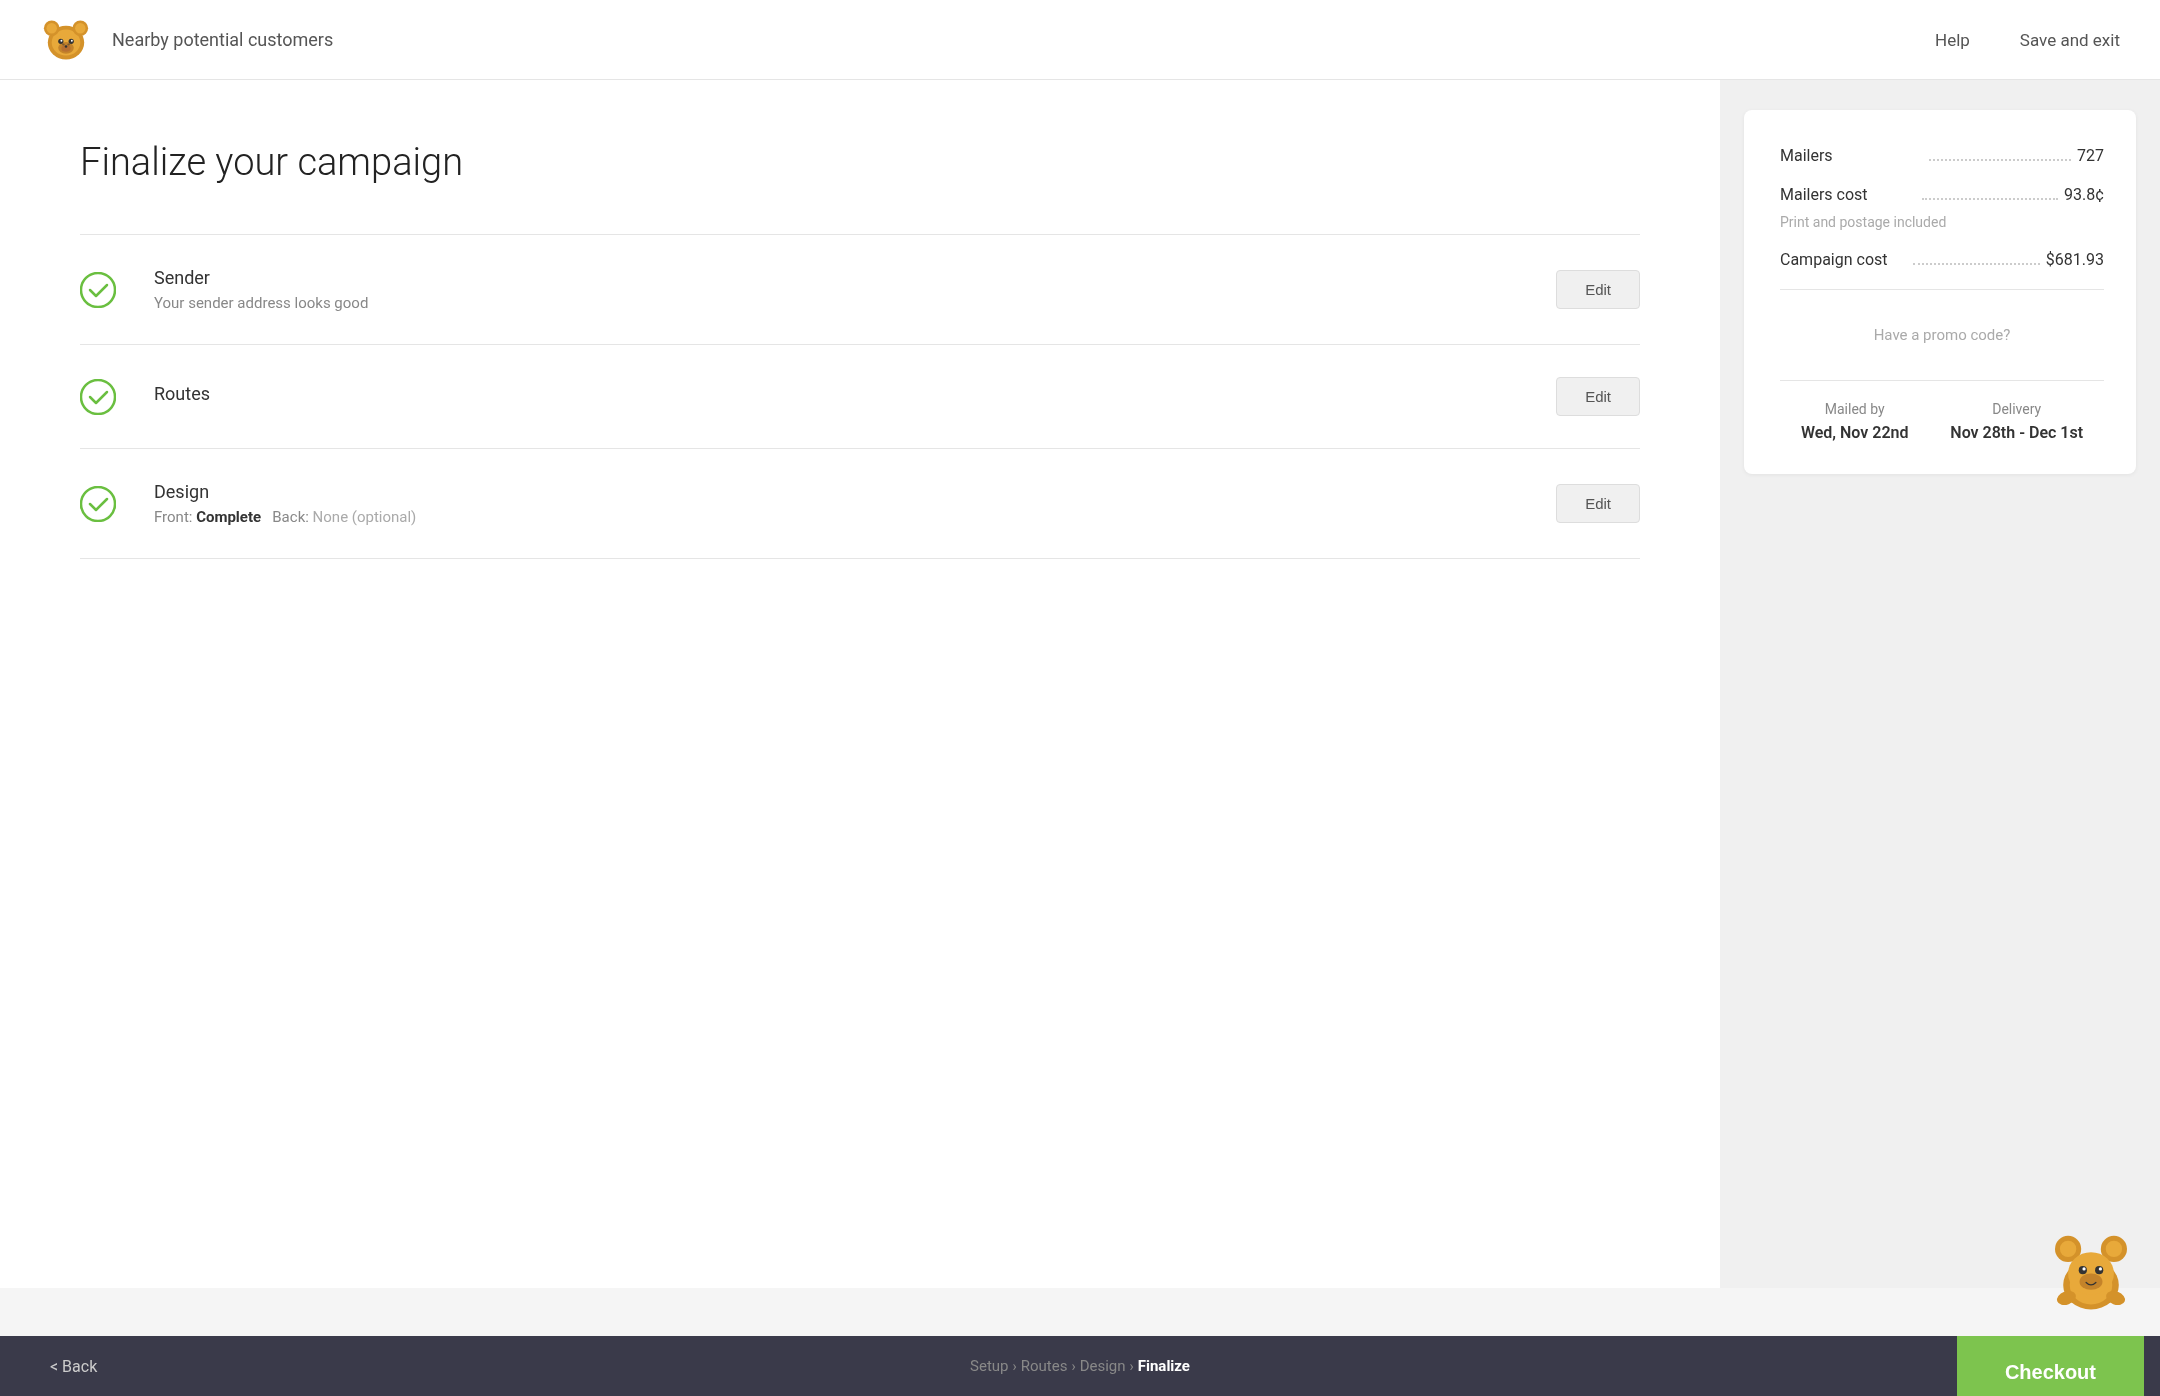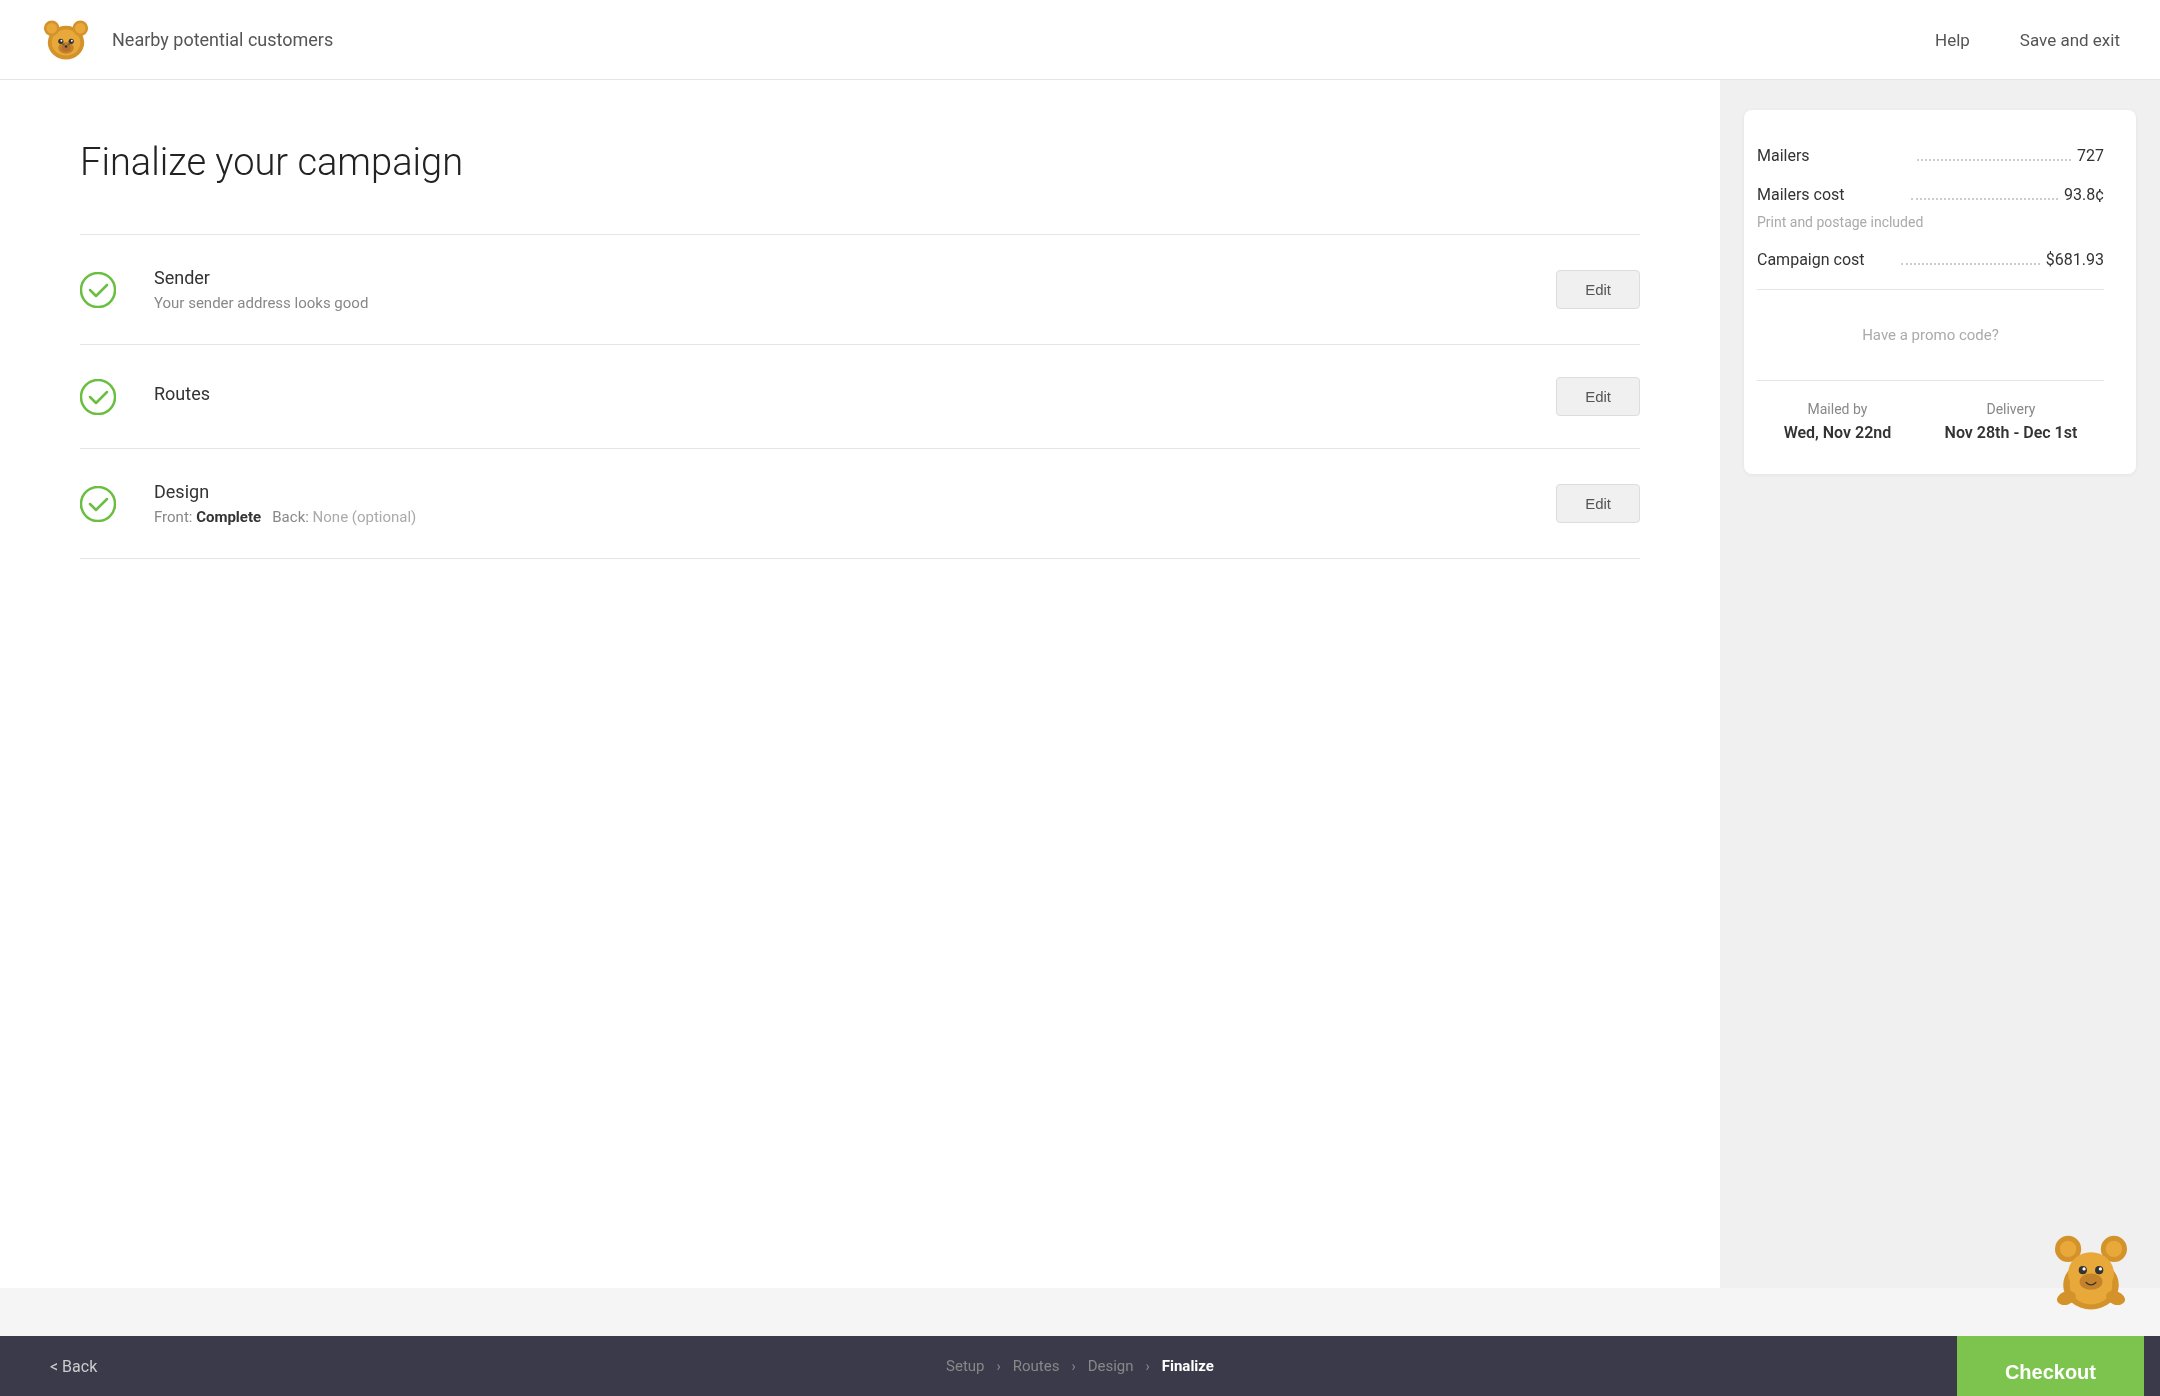--- a/index.html
+++ b/index.html
@@ -129,21 +129,21 @@
       width: 440px;
       background: #f0f0f0;
       padding: 30px 24px;
       flex-shrink: 0;
       overflow-y: auto;
     }
 
     .cost-card {
       background: #fff;
       border-radius: 8px;
-      padding: 36px 32px 32px 13px;
+      padding: 36px 32px 32px 36px;
       box-shadow: 0 1px 4px rgba(0,0,0,0.06);
     }
 
     .cost-row {
       display: flex;
       align-items: baseline;
       margin-bottom: 20px;
     }
 
     .cost-label {
@@ -237,21 +237,21 @@
       align-items: center;
       gap: 6px;
     }
 
     .footer-steps {
       position: absolute;
       left: 50%;
       transform: translateX(-50%);
       display: flex;
       align-items: center;
-      gap: 12px;
+      gap: 4px;
       font-size: 15px;
       color: #888;
       text-align: center;
     }
 
     .footer-step {
       color: #888;
     }
 
     .footer-step-active {

